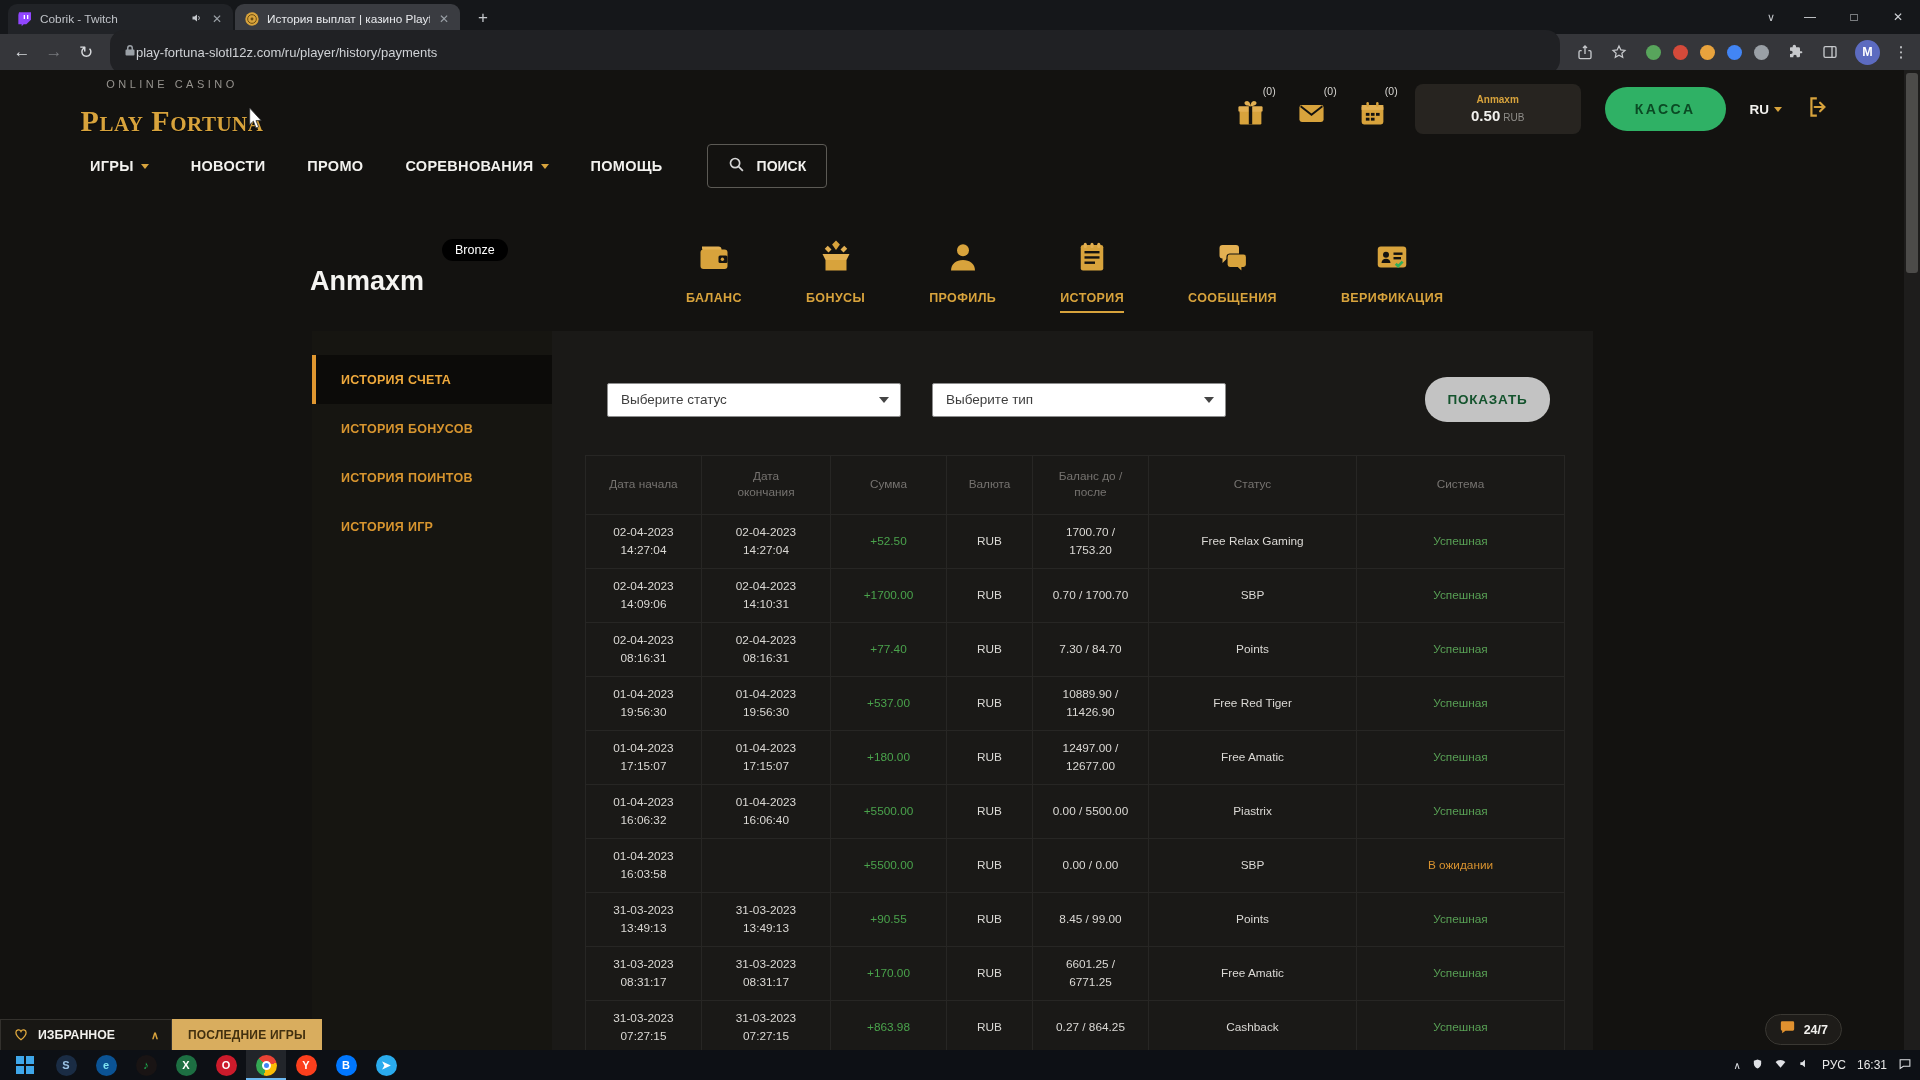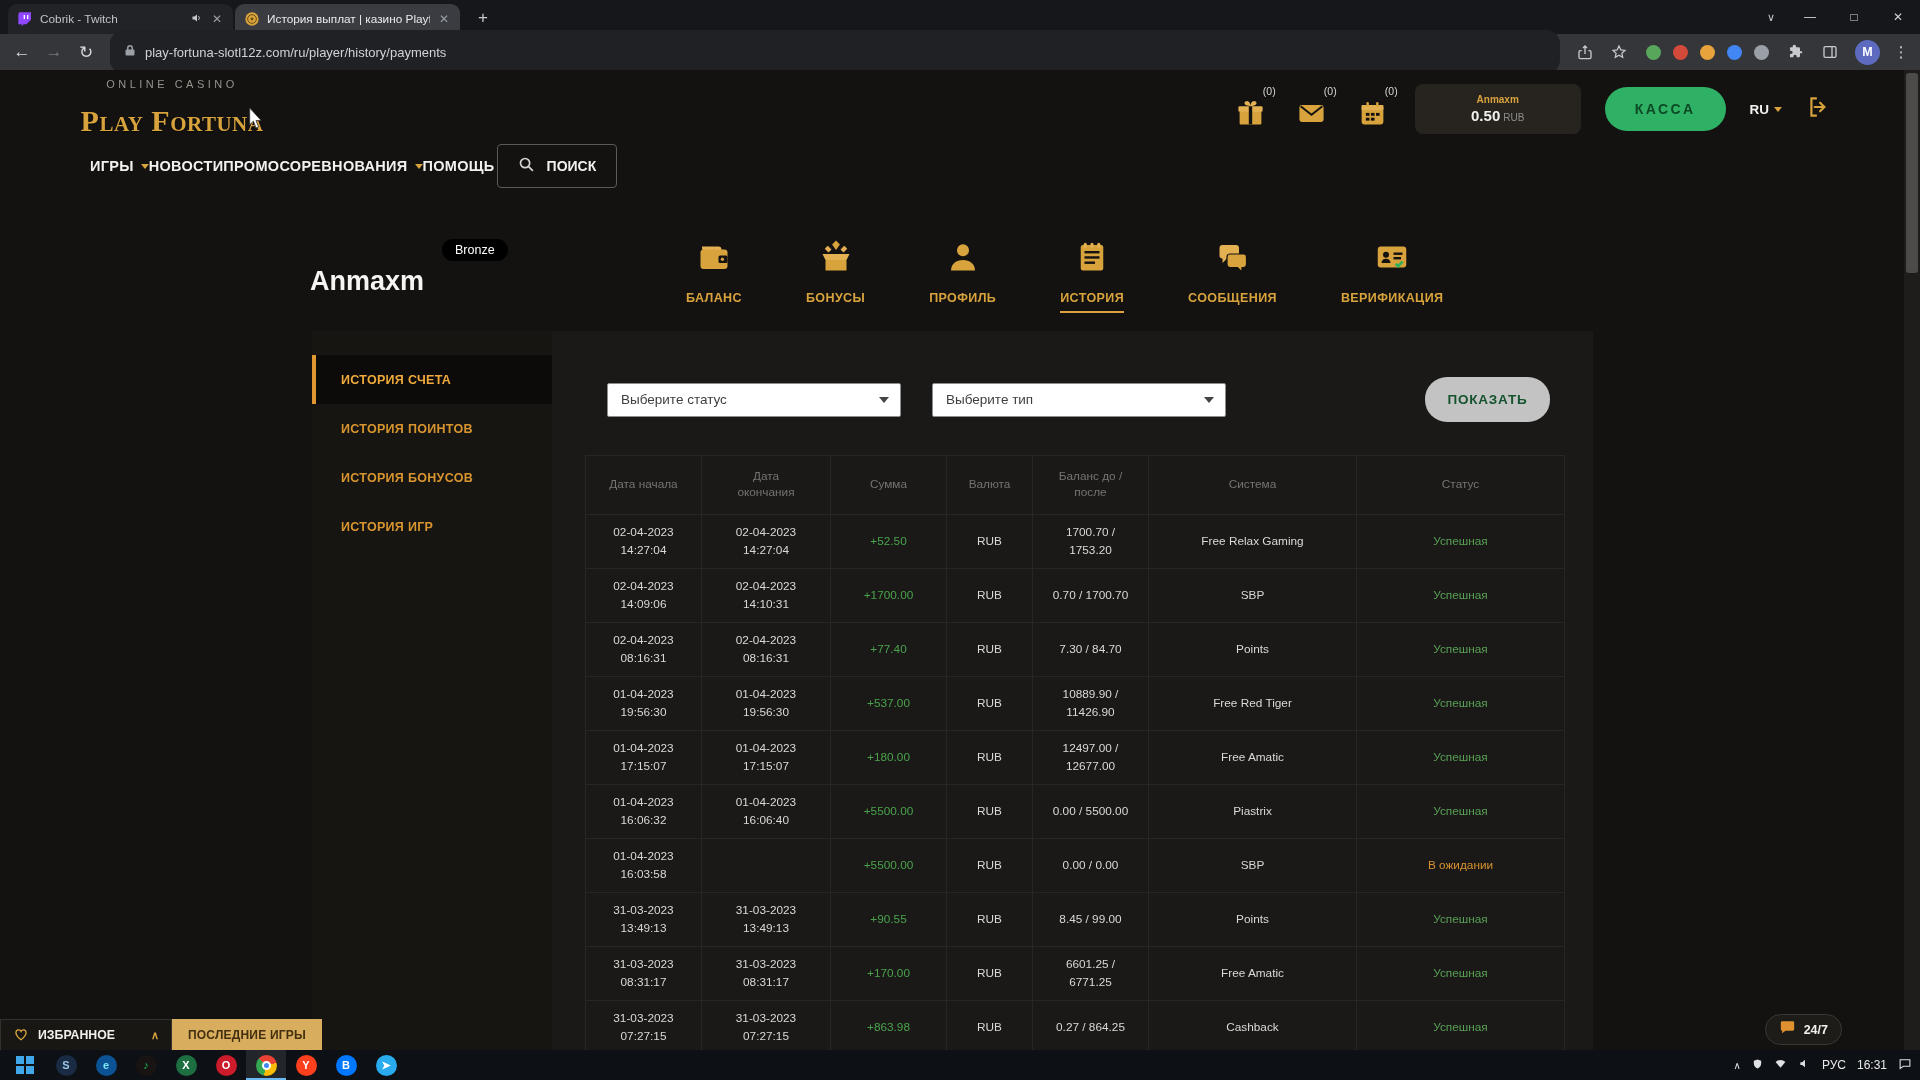--- a/index.html
+++ b/index.html
@@ -19,21 +19,21 @@
   .tab-close{font-size:12px;color:#9aa0a6;padding:0 2px}
   .newtab{width:26px;height:26px;margin:0 0 3px 8px;border-radius:50%;display:flex;align-items:center;justify-content:center;color:#c6c9cd;font-size:17px}
   .strip-right{margin-left:auto;display:flex;height:34px;align-items:center}
   .tabsearch{width:34px;text-align:center;color:#c6c9cd;font-size:11px}
   .winbtn{width:44px;height:34px;display:flex;align-items:center;justify-content:center;color:#cfd2d6;font-size:12px}
 
   
   .toolbar{position:absolute;top:34px;left:0;right:0;height:36px;background:#35363a;display:flex;align-items:center;gap:4px;padding:0 8px}
   .tb-nav{width:28px;height:28px;border-radius:50%;display:flex;align-items:center;justify-content:center;font-size:17px;color:#d7d9dc}
   .tb-nav.disabled{color:#77797d}
-  .urlbar{flex:1;height:44px;margin:3px 6px;background:#202124;border-radius:14px;display:flex;align-items:center;gap:9px;padding:0 14px;font-size:13px;color:#cfd2d6}
+  .urlbar{flex:1;height:44px;margin:3px 6px;background:#202124;border-radius:14px;display:flex;align-items:center;padding:0 14px;font-size:13px;color:#cfd2d6}
   .url-text{white-space:nowrap;overflow:hidden}
   .tb-ic{width:30px;height:28px;display:flex;align-items:center;justify-content:center}
   .ext-area{display:flex;align-items:center;gap:12px;padding:0 8px}
   .ext-dot{width:15px;height:15px;border-radius:50%;display:inline-block}
   .avatar{width:25px;height:25px;border-radius:50%;background:#5c6bc0;color:#fff;font-size:12.5px;font-weight:700;display:flex;align-items:center;justify-content:center;margin:0 6px}
   .kebab{width:22px;text-align:center;color:#d7d9dc;font-size:15px}
 
   
   .viewport{position:absolute;top:70px;left:0;width:1920px;height:980px;background:#131210;overflow:hidden}
 
@@ -46,21 +46,21 @@
   .counter{position:relative;padding:12px 4px 0 4px}
   .counter .cnt{position:absolute;top:-2px;right:-7px;font-size:10.5px;color:#d8d6d2}
   .balance-box{width:166px;height:50px;border-radius:8px;background:#272420;display:flex;flex-direction:column;align-items:center;justify-content:center;gap:2px}
   .balance-user{font-size:10px;font-weight:700;color:var(--gold)}
   .balance-val{font-size:15px;font-weight:700;color:#f2f1ee}
   .balance-val .cur{font-size:10px;color:#8f8d89;font-weight:400;margin-left:3px}
   .cashier{height:44px;padding:0 30px;border-radius:22px;background:var(--cashier);display:flex;align-items:center;color:#0b4a24;font-weight:700;font-size:14px;letter-spacing:2.5px}
   .lang{display:flex;align-items:center;gap:5px;color:#f2f1ee;font-weight:700;font-size:13.5px}
   .caret{width:0;height:0;border-left:4px solid transparent;border-right:4px solid transparent;border-top:5px solid var(--gold)}
 
-  .mainnav{position:absolute;left:90px;top:74px;height:44px;display:flex;align-items:center;}
+  .mainnav{position:absolute;left:90px;top:74px;height:44px;display:flex;align-items:center;gap:42px}
   .nav-item{display:flex;align-items:center;gap:7px;color:#f2f1ee;font-size:14.5px;font-weight:700;letter-spacing:.3px}
   .searchbox{height:44px;border:1px solid #5c5a55;border-radius:4px;display:flex;align-items:center;gap:12px;padding:0 20px;color:#f2f1ee;font-weight:700;font-size:14px;margin-left:2px}
 
   .pf-name{position:absolute;left:310px;top:196px;font-size:27px;font-weight:700;color:#f5f4f1}
   .pf-badge{position:absolute;left:442px;top:169px;background:#000000;color:#fff;font-size:12.5px;padding:4px 13px;border-radius:13px}
   .pf-tabs{position:absolute;left:686px;top:169px;display:flex;gap:64px}
   .ptab{display:flex;flex-direction:column;align-items:center;gap:12px}
   .ptab-label{color:var(--gold);font-size:12.5px;font-weight:700;letter-spacing:.4px;padding-bottom:6px;border-bottom:2px solid transparent;white-space:nowrap}
   .ptab.active .ptab-label{border-bottom-color:var(--gold)}
 
@@ -361,22 +361,22 @@
             <rect x="13" y="12" width="5" height="1.6" fill="#131210"></rect>
             <path d="M14.5 16.5l1.6 1.6 3-3" stroke="#2fae5c" stroke-width="1.8" fill="none"></path>
           </svg></span>
       <span class="ptab-label">ВЕРИФИКАЦИЯ</span>
     </div>
   </div>
 
   <div class="panel">
     <div class="sidebar">
       <div class="side-item active">ИСТОРИЯ СЧЕТА</div>
+      <div class="side-item">ИСТОРИЯ БОНУСОВ</div>
       <div class="side-item">ИСТОРИЯ ПОИНТОВ</div>
-      <div class="side-item">ИСТОРИЯ БОНУСОВ</div>
       <div class="side-item">ИСТОРИЯ ИГР</div>
     </div>
     <div class="main">
       <div class="filters">
         <div class="select">
           <span>Выберите статус</span>
           <span class="sel-arrow"></span>
         </div>
         <div class="select">
           <span>Выберите тип</span>
@@ -385,22 +385,22 @@
         <div class="show-btn">ПОКАЗАТЬ</div>
       </div>
 
       <div class="ptable">
         <div class="thead tgrid">
           <div class="th">Дата начала</div>
           <div class="th wrap">Дата окончания</div>
           <div class="th">Сумма</div>
           <div class="th">Валюта</div>
           <div class="th wrap">Баланс до / после</div>
+          <div class="th">Статус</div>
           <div class="th">Система</div>
-          <div class="th">Статус</div>
         </div>
         <div>
   <div class="trow tgrid">
     <div class="tcell c-start">
                 <span class="d">02-04-2023</span>
                 <span class="t">14:27:04</span>
               </div>
     <div class="tcell c-end">
                 <span class="d">02-04-2023</span>
                 <span class="t">14:27:04</span>

